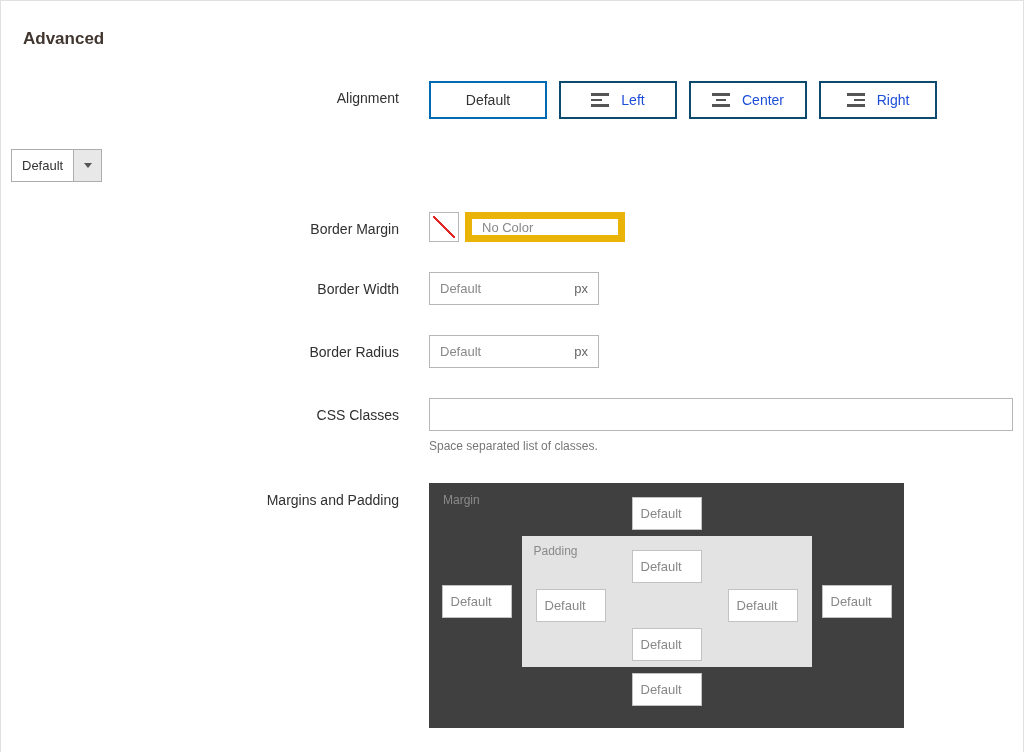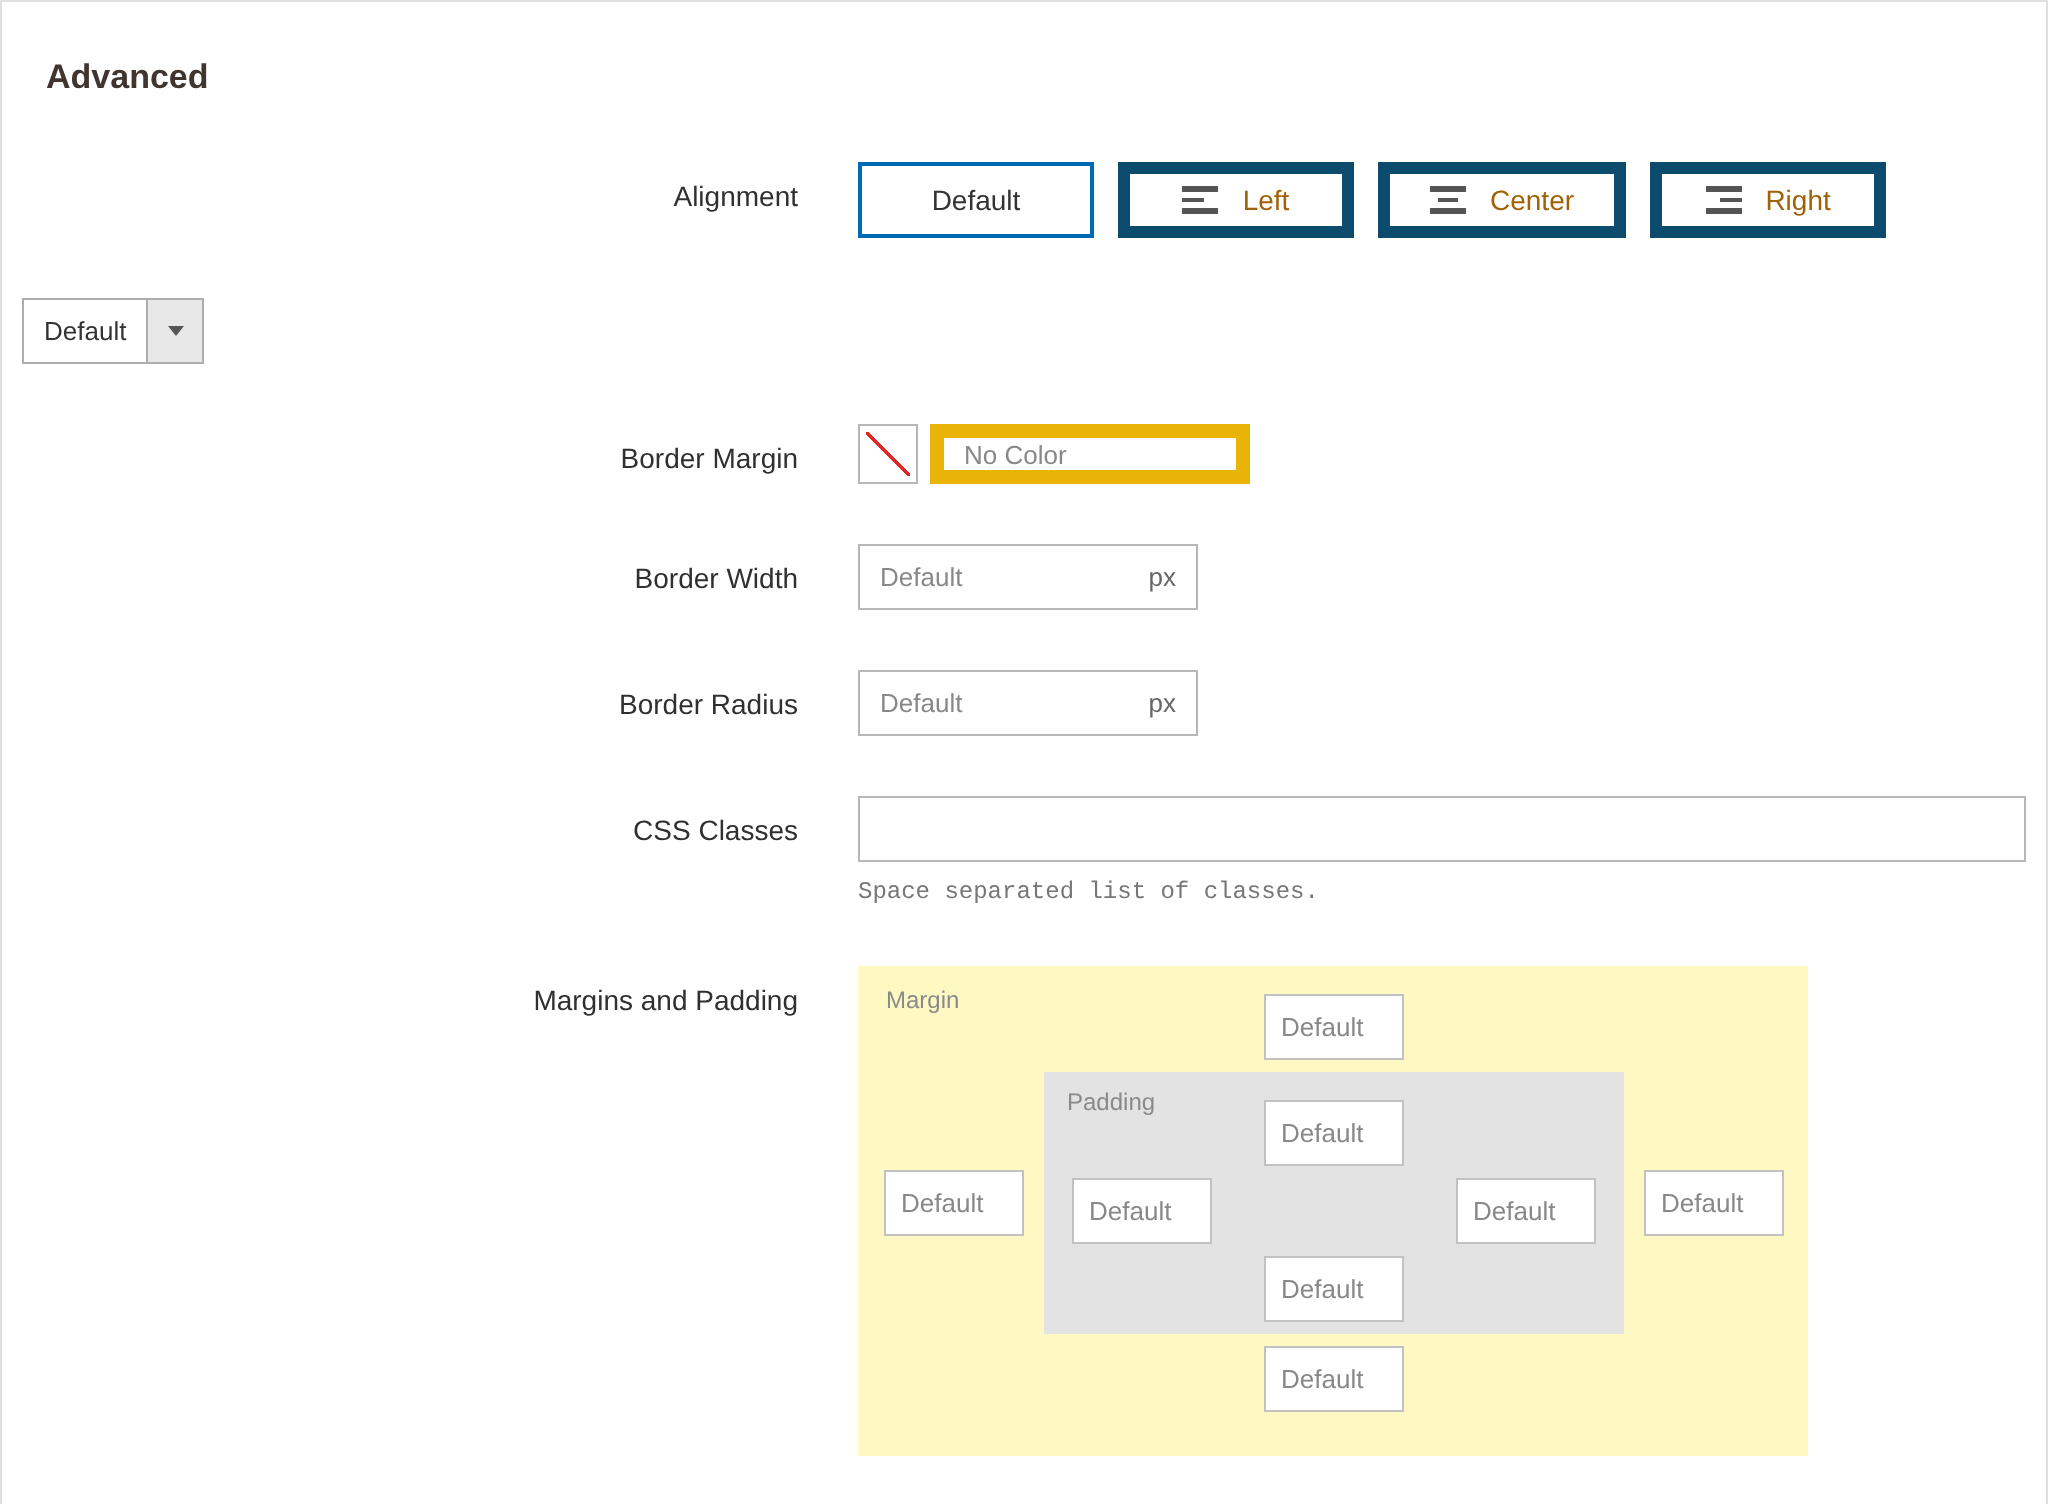--- a/index.html
+++ b/index.html
@@ -45,28 +45,28 @@
     flex: 1;
     min-width: 0;
   }
   
   .align-group {
     display: flex;
     gap: 12px;
   }
   .align-btn {
     height: 38px;
-    border: 6px solid #0c4a6e;
+    border: 2px solid #0c4a6e;
     background: #fff;
     display: flex;
     align-items: center;
     justify-content: center;
     gap: 12px;
     font-size: 14px;
-    color: #a16207;
+    color: #1d4ed8;
     cursor: pointer;
     padding: 0 20px;
     min-width: 118px;
   }
   .align-btn.selected {
     border: 2px solid #006bb4;
     color: #333;
     padding: 0 26px;
   }
   .align-icon {
@@ -173,25 +173,24 @@
     height: 33px;
     border: 1px solid #b7b7b7;
     width: 100%;
     padding: 0 10px;
     font-size: 13px;
   }
   .hint {
     margin-top: 8px;
     font-size: 12px;
     color: #777;
-    font-family: Liberation Mono, monospace;
   }
   
   .mp-outer {
-    background: #fef9c3;
+    background: #404040;
     padding: 10px 14px 18px 14px;
     position: relative;
     width: 475px;
   }
   .mp-label {
     font-size: 12px;
     color: #8a8a8a;
     position: absolute;
     top: 10px; left: 14px;
   }

